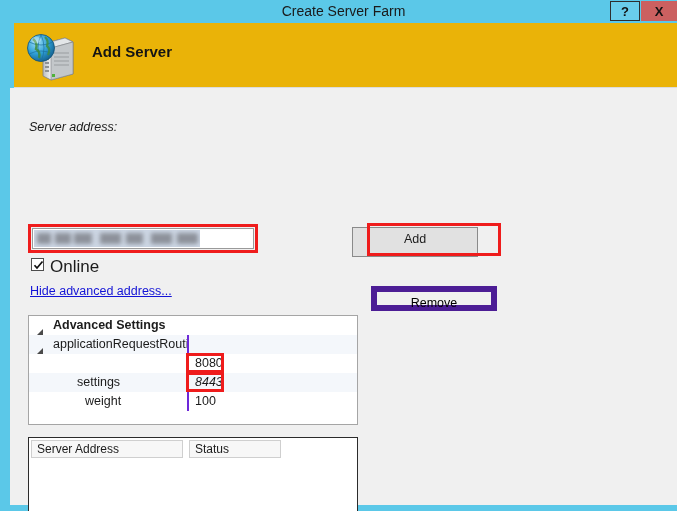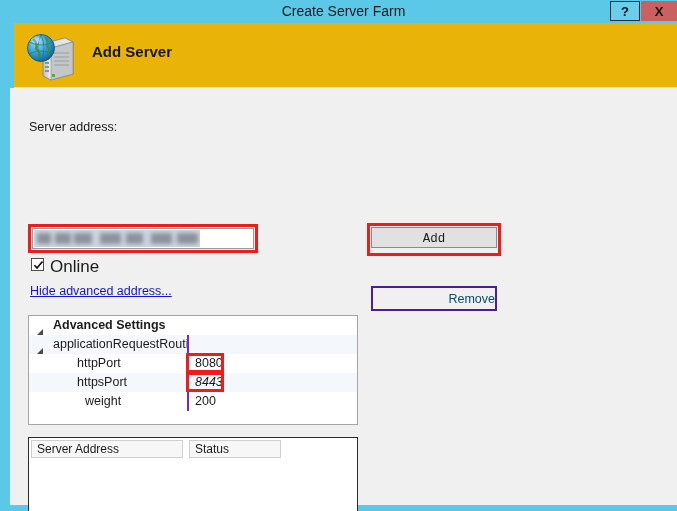--- a/index.html
+++ b/index.html
@@ -102,20 +102,21 @@
     width: 667px;
     height: 417px;
     background: #f0f0f0;
   }
 
   .lbl {
     position: absolute;
     font-size: 12.5px;
     color: #1b1b1b;
     white-space: nowrap;
+    font-style: italic;
   }
 
   
   #server-address-label { left: 19px; top: 32px; }
 
   #address-annotation {
     position: absolute;
     left: 18px; top: 136px;
     width: 230px; height: 29px;
     border: 3px solid #ef1c1c;
@@ -295,25 +296,24 @@
     border: 1px solid #8a8a8a;
     box-sizing: border-box;
     font-size: 12.5px;
     color: #1b1b1b;
     text-align: center;
     cursor: default;
     font-family: "Liberation Sans", sans-serif;
   }
   .btn.disabled {
     background: #f0f0f0;
-    border: 2px solid #4c1d95;
-    color: #0c4a6e;
-    text-align: right;
-  }
-  #add-button { left: 361px; top: 139px; width: 126px; height: 21px; line-height: 23px; font-family: Liberation Mono, monospace; }
+    border: 6px solid #4c1d95;
+    color: #000000;
+  }
+  #add-button { left: 342px; top: 139px; width: 126px; height: 30px; line-height: 23px; }
   #add-annotation {
     position: absolute;
     left: 357px; top: 135px;
     width: 134px; height: 33px;
     border: 3px solid #ef1c1c;
     box-sizing: border-box;
   }
   #remove-button { left: 361px; top: 198px; width: 126px; height: 25px; line-height: 23px; }
 </style>
 </head>
@@ -417,43 +417,40 @@
               </svg>
           </span>
           <span class="grid-text" style="left:24px;">applicationRequestRouti</span>
         </div>
         <div class="valcell">
           <span class="grid-val"></span>
         </div>
       </div>
 
       <div class="grid-row" style="top:38px;">
-        <div class="namecell">
-          <span class="grid-text" style="left:48px;">httpPort</span>
-        </div>
         <div class="valcell">
           <span class="grid-val">8080</span>
         </div>
       </div>
 
       <div class="grid-row shaded" style="top:57px;">
         <div class="namecell">
-          <span class="grid-text" style="left:48px;">httpsPort</span>
+          <span class="grid-text" style="left:48px;">settings</span>
         </div>
         <div class="valcell">
           <span class="grid-val">8443</span>
         </div>
       </div>
 
       <div class="grid-row" style="top:76px;">
         <div class="namecell">
           <span class="grid-text" style="left:56px;">weight</span>
         </div>
         <div class="valcell">
-          <span class="grid-val">200</span>
+          <span class="grid-val">100</span>
         </div>
       </div>
     </div>
     <div id="port-annotation-http"></div>
     <div id="port-annotation-https"></div>
 
     <div id="server-list">
       <div id="list-header">
         <div class="col-head" id="col-server-address">Server Address</div>
         <div class="col-head" id="col-status">Status</div>

